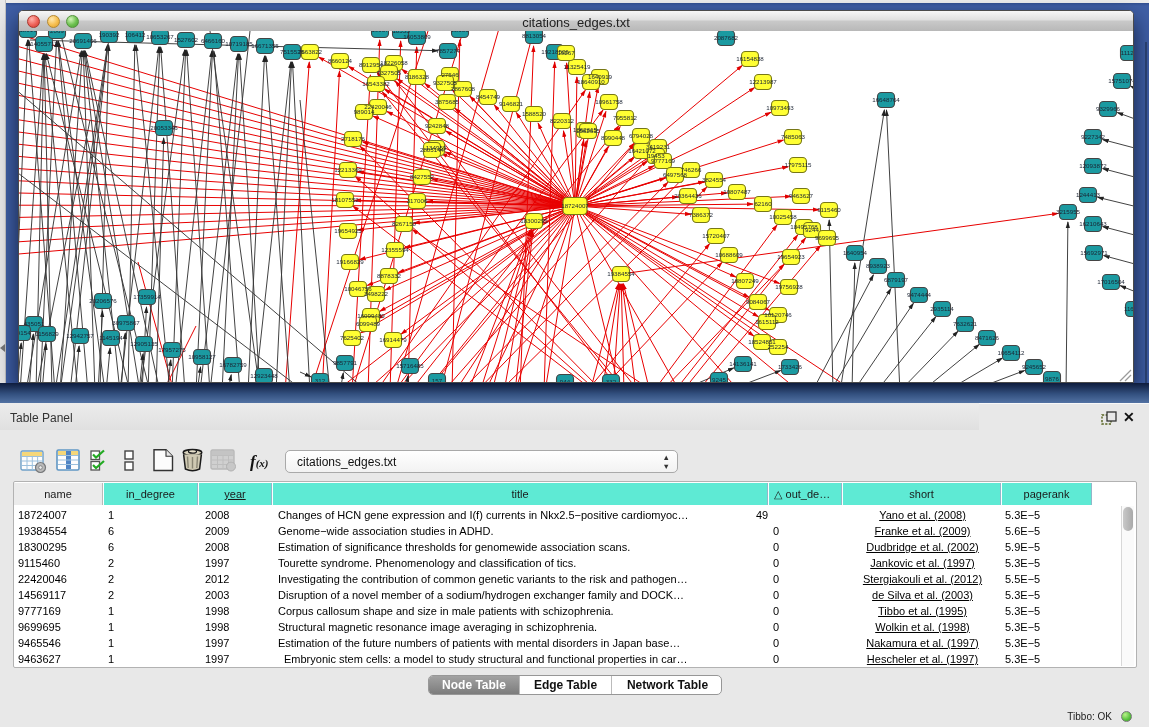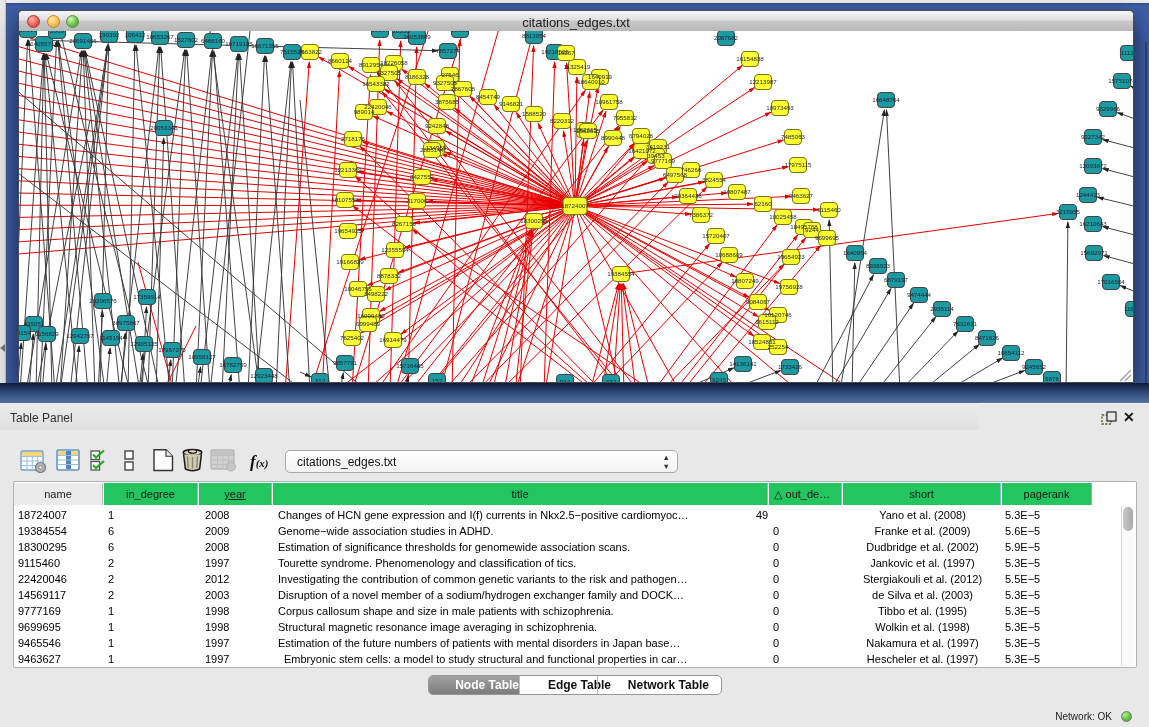--- a/index.html
+++ b/index.html
@@ -27,32 +27,32 @@
         background:linear-gradient(#ececec,#e0e0e0); }
 #phead span { position:absolute; left:10px; top:8px; font-size:12px; color:#333; }
 #pclose { position:absolute; left:1123px; top:409px; font-size:14px; font-weight:bold; color:#111; }
 #combo { position:absolute; left:285px; top:450px; width:393px; height:23px; background:linear-gradient(#ffffff,#f2f2f2);
         border:1px solid #a9a9a9; border-radius:5px; }
 #combo .t { position:absolute; left:11px; top:4px; font-size:12px; color:#111; }
 #combo .a { position:absolute; right:7px; top:2px; font-size:7.5px; color:#333; line-height:9px; letter-spacing:0; }
 #tbl { position:absolute; left:13px; top:481px; width:1124px; height:187px; background:#fff;
       border:1px solid #b2b2b2; border-radius:2px; }
 .th { position:absolute; top:483px; height:22px; font-size:11px; color:#1a1a1a;
-     border-right:1px solid #93b5c9; background:#22c55e; text-align:center; line-height:22px; }
+     border-right:1px solid #93b5c9; background:#5eead4; text-align:center; line-height:22px; }
 .tr { position:absolute; height:16px; font-size:11px; color:#000; }
 .tr span { position:absolute; top:1px; white-space:nowrap; }
-.tr span.ctr { text-align:center; }
+.tr span.ctr { text-align:center;text-decoration:underline; }
 #vscroll { position:absolute; left:1121px; top:506px; width:13px; height:160px; background:#fafafa; border-left:1px solid #d8d8d8; }
 #vthumb { position:absolute; left:1122.5px; top:507px; width:10px; height:24px; background:linear-gradient(90deg,#c9c9c9,#a9a9a9); border-radius:5px; }
 #tabs { position:absolute; left:428px; top:675px; width:294px; height:20px;
        border:1px solid #979797; border-radius:5px; background:#fff; font-size:12px; }
-.tab { position:absolute; top:0; height:18px; line-height:18px; text-align:right; color:#111; font-weight:bold; }
+.tab { position:absolute; top:0; height:18px; line-height:18px; text-align:center; color:#111; font-weight:bold; }
 #tab1 { left:0; width:90px; background:linear-gradient(#a2a2a2,#7c7c7c); color:#fff; border-radius:4px 0 0 4px; }
 #tab2 { left:90px; width:92px; border-left:1px solid #bbb; }
-#tab3 { left:168px; width:112px; border-left:1px solid #bbb; }
+#tab3 { left:182px; width:112px; border-left:1px solid #bbb; }
 #status { position:absolute; right:37px; top:711px; font-size:10px; color:#222; }
 #memdot { position:absolute; left:1121px; top:711px; width:11px; height:11px; border-radius:50%;
          background:radial-gradient(circle at 35% 30%, #b8f08a, #57c23d 60%, #3f9e2a); border:1px solid #777; }
 </style></head>
 <body>
 <div id="desk"></div>
 <div style="position:absolute;left:1145px;top:42px;width:2px;height:361px;background:#2c4474"></div>
 <div id="topstrip"></div>
 <div id="leftstrip"></div>
 <div id="lmark"></div>
@@ -783,13 +783,13 @@
     <span class="ctr" style="left:843px;width:159px">Hescheler et al. (1997)</span>
     <span style="left:1005px">5.3E−5</span>
   </div>
 <div id="vscroll"></div>
 <div id="vthumb"></div>
 <div id="tabs">
   <div class="tab" id="tab1">Node Table</div>
   <div class="tab" id="tab2">Edge Table</div>
   <div class="tab" id="tab3">Network Table</div>
 </div>
-<div id="status">Network: OK</div>
+<div id="status">Tibbo: OK</div>
 <div id="memdot"></div>
 </body></html>

